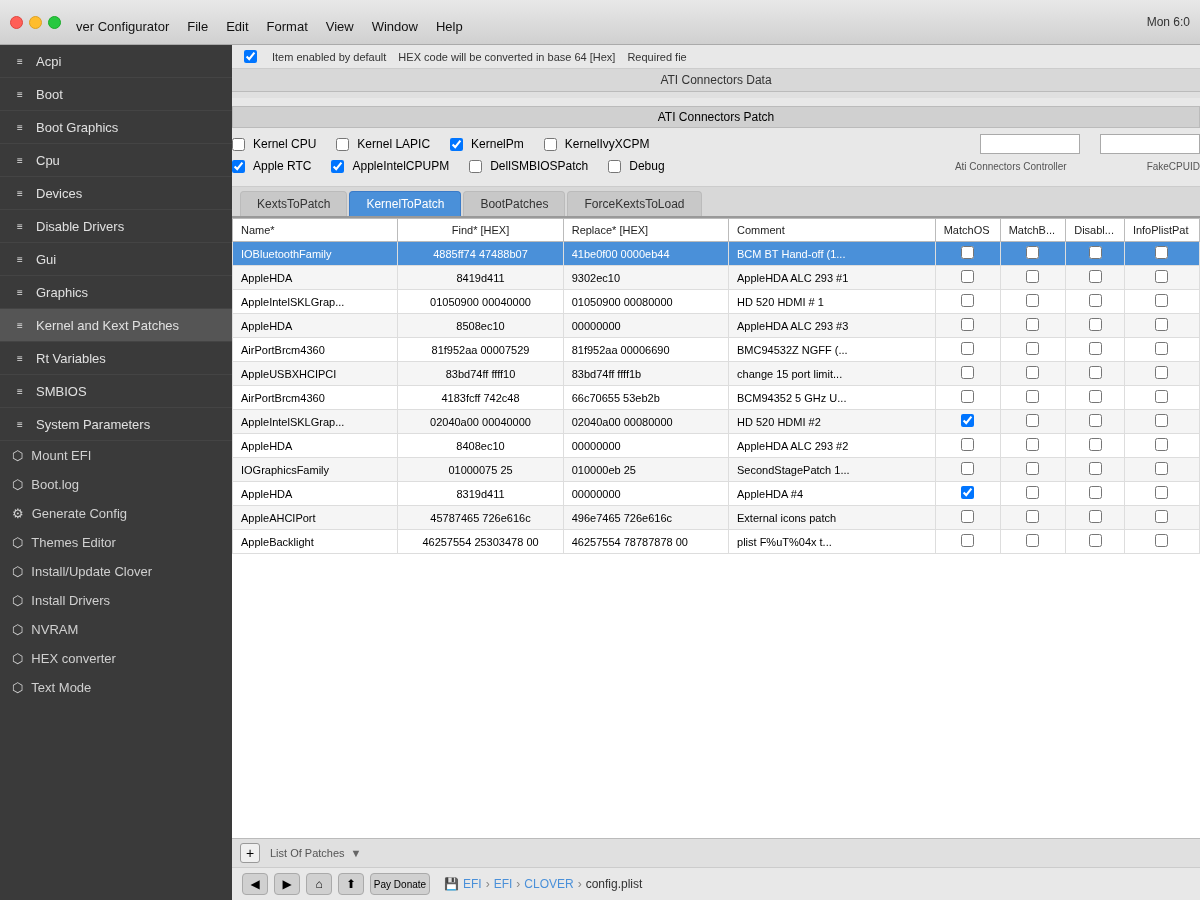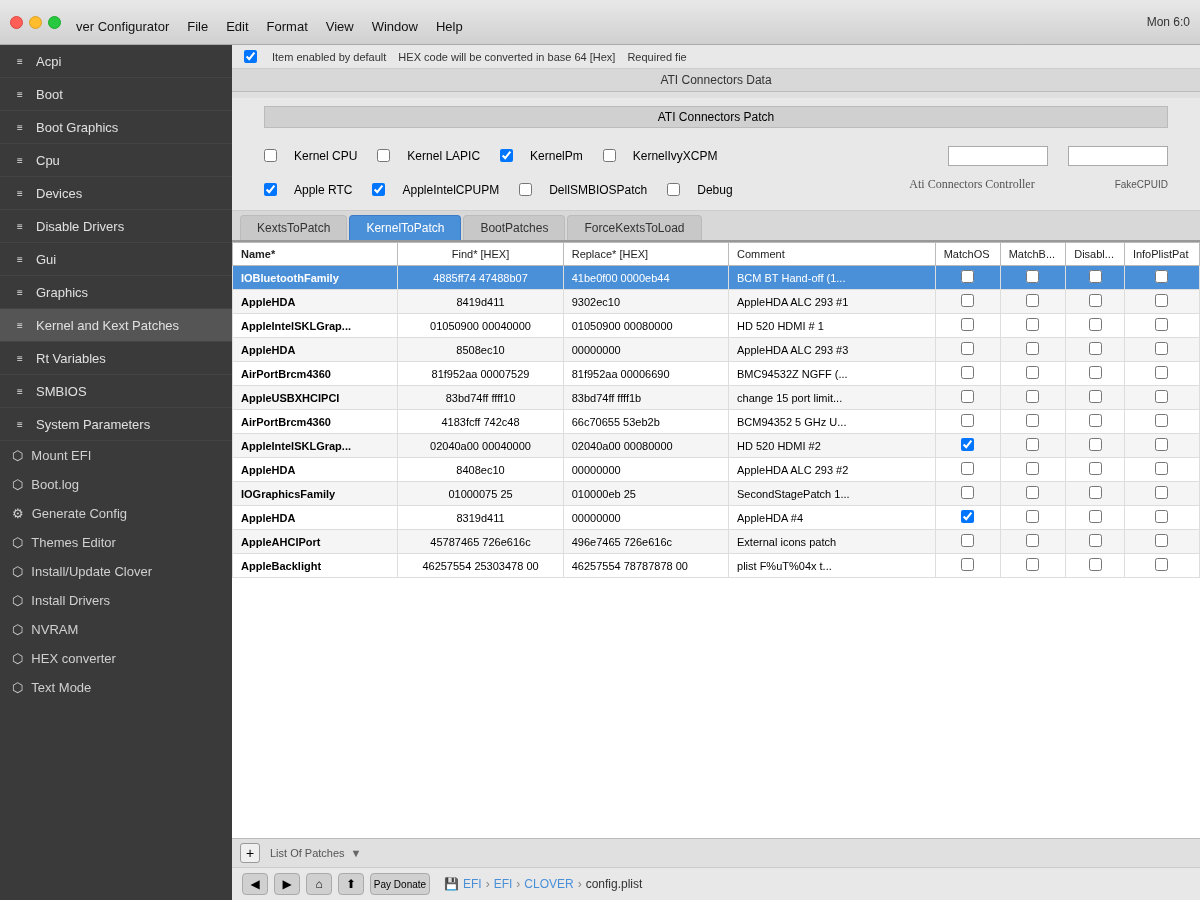--- a/index.html
+++ b/index.html
@@ -87,37 +87,37 @@
     }
     .ati-header {
       background: #d8d8d8;
       text-align: center;
       padding: 4px;
       font-size: 12px;
       color: #333;
       border-bottom: 1px solid #bbb;
     }
     .ati-content {
-      padding: 8px 32px;
+      padding: 8px 0;
     }
     .ati-patch-header {
       background: #d0d0d0;
       text-align: center;
       padding: 3px;
       font-size: 12px;
       margin-bottom: 6px;
       border: 1px solid #bbb;
     }
     .checkbox-row {
       display: flex;
       gap: 20px;
       margin-bottom: 5px;
       align-items: center;
     }
-    .checkbox-item { display: flex; align-items: flex-start; gap: 17px; font-size: 12px; margin-top: 12px; }
+    .checkbox-item { display: flex; align-items: flex-end; gap: 8px; font-size: 12px; }
     .ati-field-input { border: 1px solid #aaa; background: white; height: 20px; width: 120px; font-size: 11px; padding: 0 4px; }
 
     
     .tab-bar {
       display: flex;
       background: #d8d8d8;
       border-bottom: 2px solid #999;
       padding: 4px 8px 0;
       gap: 2px;
     }
@@ -208,21 +208,21 @@
       width: 26px; height: 22px;
       background: #d0d0d0;
       border: 1px solid #aaa;
       border-radius: 4px;
       cursor: pointer;
       display: flex; align-items: center; justify-content: center;
       font-size: 12px;
     }
 
     
-    .col-name { width: 160px; font-weight: bold; }
+    .col-name { width: 160px; }
     .col-find { width: 160px; text-align: center; }
     .col-replace { width: 160px; }
     .col-comment { width: 200px; }
     .col-matchos { width: 60px; }
     .col-matchb { width: 60px; }
     .col-disab { width: 50px; }
     .col-info { width: 70px; }
   </style>
 </head>
 <body>
@@ -394,21 +394,21 @@
           </div>
           <div class="checkbox-item">
             <input type="checkbox" style="">
             <span>DellSMBIOSPatch</span>
           </div>
           <div class="checkbox-item">
             <input type="checkbox" style="">
             <span>Debug</span>
           </div>
           <div style="flex:1"></div>
-          <span style="font-size:12px; color:#555;font-family:Liberation Serif, serif;">Ati Connectors Controller</span>
+          <span style="font-size:10px; color:#555;">Ati Connectors Controller</span>
           <span style="font-size:10px; color:#555; margin-left:60px;">FakeCPUID</span>
         </div>
       </div>
     </div>
 
     <div class="tab-bar">
       <div class="tab">KextsToPatch</div>
       <div class="tab active">KernelToPatch</div>
       <div class="tab">BootPatches</div>
       <div class="tab">ForceKextsToLoad</div>

